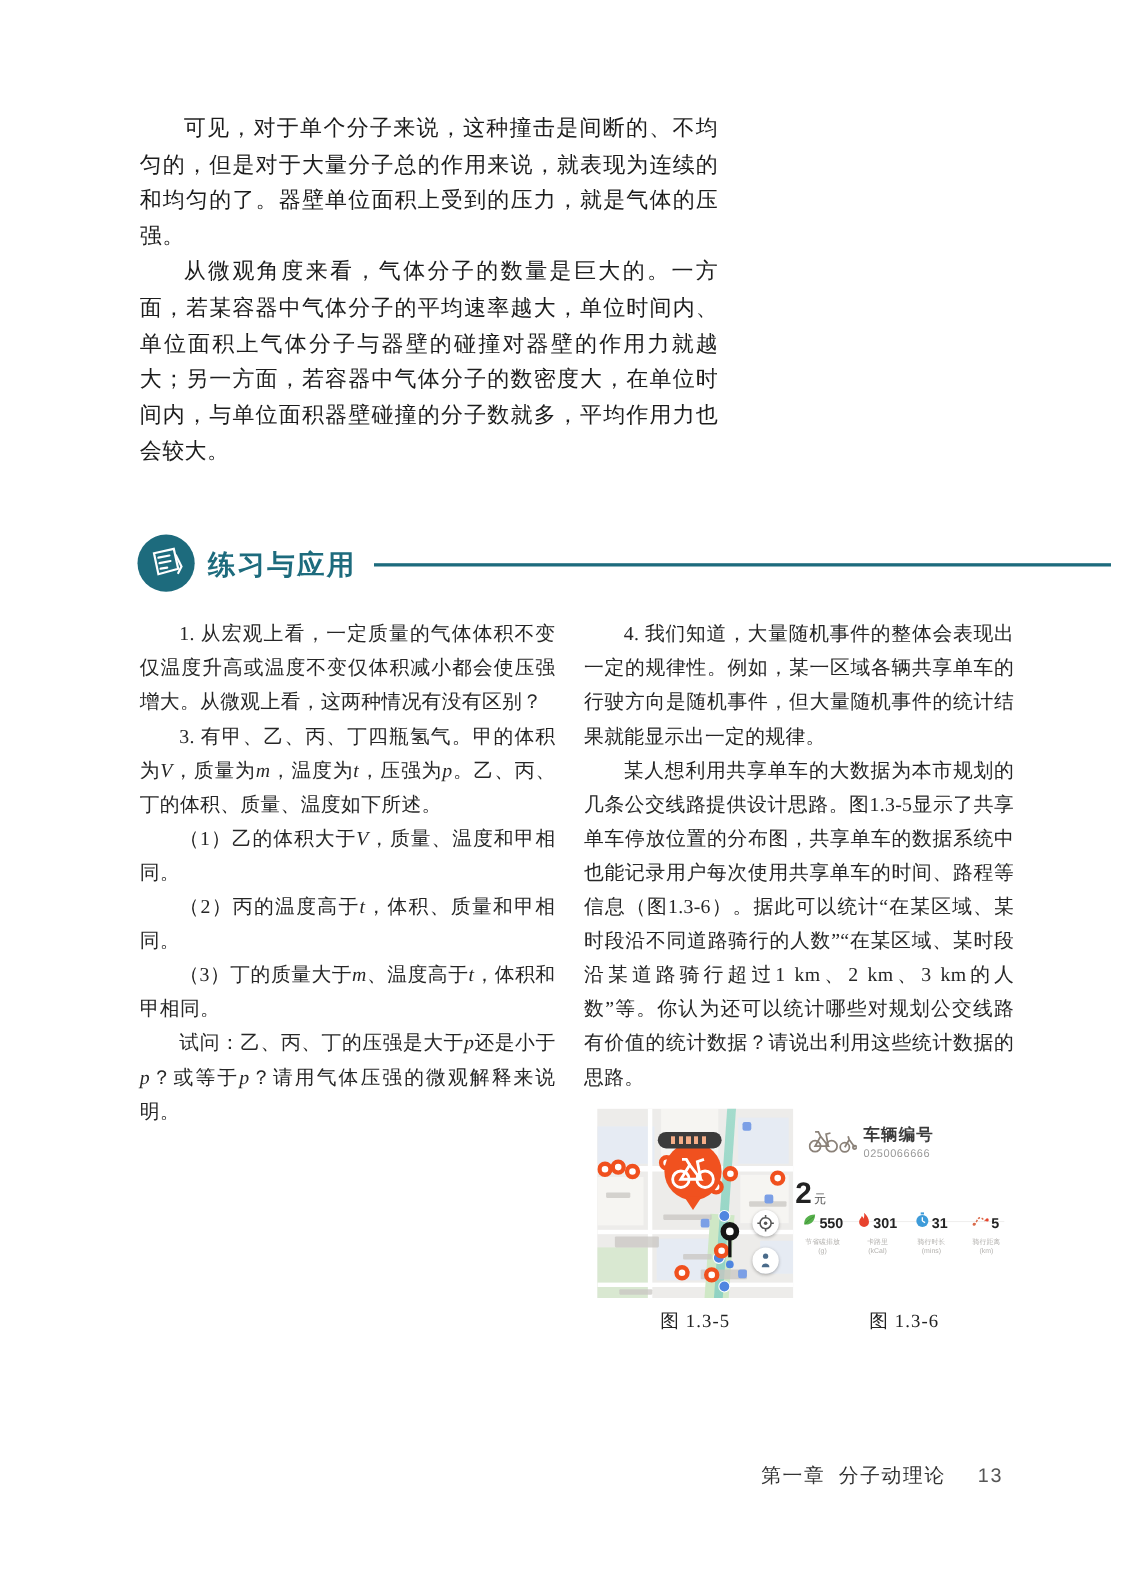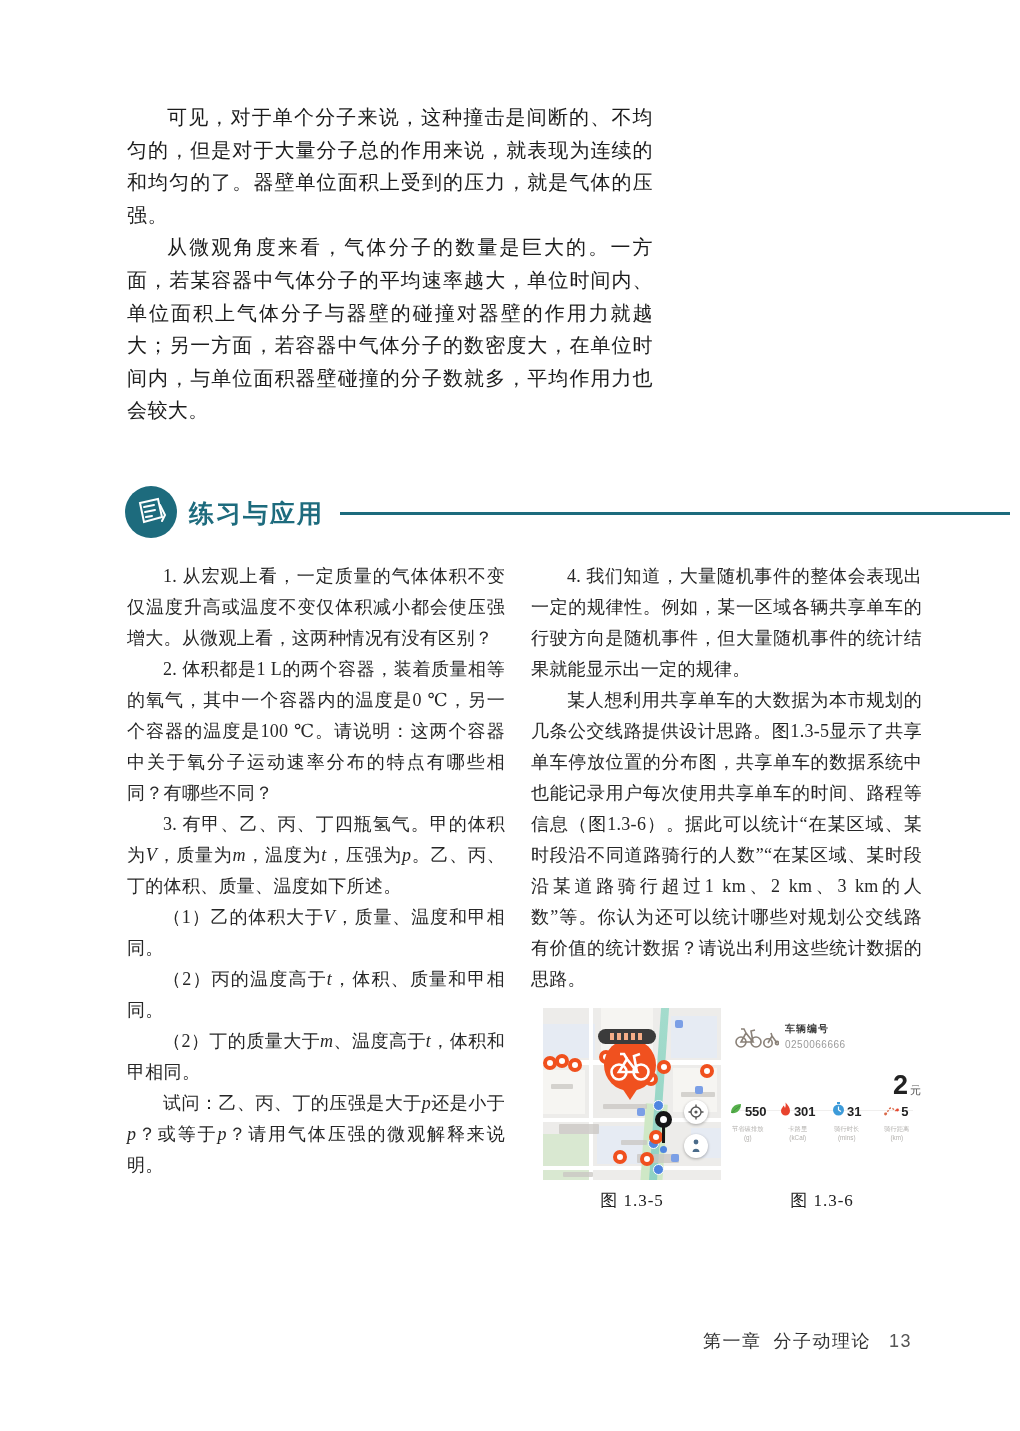--- a/index.html
+++ b/index.html
@@ -51,40 +51,40 @@
   .pindot{left:117px;top:138px;width:7px;height:7px;border-radius:50%;background:#4f86e0;}
   .mapbtn{width:24px;height:24px;border-radius:50%;background:#fff;box-shadow:0 1px 3px rgba(0,0,0,.3);}
   .mapbtn svg{position:absolute;left:4px;top:4px;}
 
   
   .fig-app{position:absolute;left:723px;top:1008px;width:198px;height:172px;background:#fff;
            font-family:"Liberation Sans","DejaVu Sans",sans-serif;}
   .app-head{position:absolute;left:10px;top:14px;width:188px;height:40px;}
   .bikes{position:absolute;left:2px;top:2px;}
   .veh{position:absolute;left:52px;top:0;}
-  .veh-label{font-size:10px;font-weight:bold;color:#3a3a3a;letter-spacing:1px;}
+  .veh-label{font-size:15px;font-weight:bold;color:#3a3a3a;letter-spacing:1px;}
   .veh-num{font-size:10px;color:#9a9a9a;margin-top:3px;letter-spacing:.5px;}
-  .price{position:absolute;left:0;top:62px;width:198px;text-align:right;}
+  .price{position:absolute;left:0;top:62px;width:198px;text-align:left;}
   .price-num{font-size:27px;font-weight:bold;color:#222;}
   .price-unit{font-size:11px;color:#555;margin-left:2px;}
   .app-div{position:absolute;left:8px;top:102px;width:182px;height:1px;background:#f0efee;}
   .stats{position:absolute;left:0px;top:94px;width:198px;display:flex;}
   .stat{flex:1;text-align:center;}
   .stat-top{display:flex;align-items:center;justify-content:center;gap:2px;height:18px;}
   .stat-val{font-size:13px;font-weight:bold;color:#222;}
   .stat-label{font-size:7px;color:#b3b1ae;margin-top:4px;transform:scale(.9);}
   .stat-unit{font-size:7px;color:#b3b1ae;transform:scale(.9);}
 
   
   .cap{position:absolute;top:1189px;font-size:17px;color:#222;text-align:center;letter-spacing:1px;}
   .cap5{left:543px;width:178px;}
   .cap6{left:723px;width:198px;}
   .footer{position:absolute;top:1329px;right:108px;font-size:18px;color:#333;letter-spacing:1.5px;}
   .footer .bk{margin-left:12px;}
-  .footer .pg{margin-left:18px;color:#555;font-family:"Liberation Sans","DejaVu Sans",sans-serif;}
+  .footer .pg{margin-left:29px;color:#555;font-family:"Liberation Sans","DejaVu Sans",sans-serif;}
 </style>
 </head>
 <body>
 
 <div class="page">
 
   <div class="intro">
     <p>可见，对于单个分子来说，这种撞击是间断的、不均匀的，但是对于大量分子总的作用来说，就表现为连续的和均匀的了。器壁单位面积上受到的压力，就是气体的压强。</p>
     <p>从微观角度来看，气体分子的数量是巨大的。一方面，若某容器中气体分子的平均速率越大，单位时间内、单位面积上气体分子与器壁的碰撞对器壁的作用力就越大；另一方面，若容器中气体分子的数密度大，在单位时间内，与单位面积器壁碰撞的分子数就多，平均作用力也会较大。</p>
   </div>
@@ -100,25 +100,24 @@
           <path d="M26 10 L31 20 L28 26"></path>
         </g>
       </svg>
     </span>
     <span class="section-title">练习与应用</span>
     <span class="rule"></span>
   </div>
 
   <div class="col col-left">
     <p><span>1. 从宏观上看，一定质量的气体体积不变仅温度升高或温度不变仅体积减小都会使压强增大。从微观上看，这两种情况有没有区别？</span></p>
-    <p><span>2. 体积都是1 L的两个容器，装着质量相等的氧气，其中一个容器内的温度是0 ℃，另一个容器的温度是100 ℃。请说明：这两个容器中关于氧分子运动速率分布的特点有哪些相同？有哪些不同？</span></p>
     <p><span>3. 有甲、乙、丙、丁四瓶氢气。甲的体积为</span><i>V</i><span>，质量为</span><i>m</i><span>，温度为</span><i>t</i><span>，压强为</span><i>p</i><span>。乙、丙、丁的体积、质量、温度如下所述。</span></p>
     <p><span>（1）乙的体积大于</span><i>V</i><span>，质量、温度和甲相同。</span></p>
     <p><span>（2）丙的温度高于</span><i>t</i><span>，体积、质量和甲相同。</span></p>
-    <p><span>（2）丁的质量大于</span><i>m</i><span>、温度高于</span><i>t</i><span>，体积和甲相同。</span></p>
+    <p><span>（3）丁的质量大于</span><i>m</i><span>、温度高于</span><i>t</i><span>，体积和甲相同。</span></p>
     <p><span>试问：乙、丙、丁的压强是大于</span><i>p</i><span>还是小于</span><i>p</i><span>？或等于</span><i>p</i><span>？请用气体压强的微观解释来说明。</span></p>
   </div>
 
   <div class="col col-right">
     <p><span>4. 我们知道，大量随机事件的整体会表现出一定的规律性。例如，某一区域各辆共享单车的行驶方向是随机事件，但大量随机事件的统计结果就能显示出一定的规律。</span></p>
     <p><span>某人想利用共享单车的大数据为本市规划的几条公交线路提供设计思路。图1.3-5显示了共享单车停放位置的分布图，共享单车的数据系统中也能记录用户每次使用共享单车的时间、路程等信息（图1.3-6）。据此可以统计“在某区域、某时段沿不同道路骑行的人数”“在某区域、某时段沿某道路骑行超过1 km、2 km、3 km的人数”等。你认为还可以统计哪些对规划公交线路有价值的统计数据？请说出利用这些统计数据的思路。</span></p>
   </div>
 
   <div class="fig-map">
 

